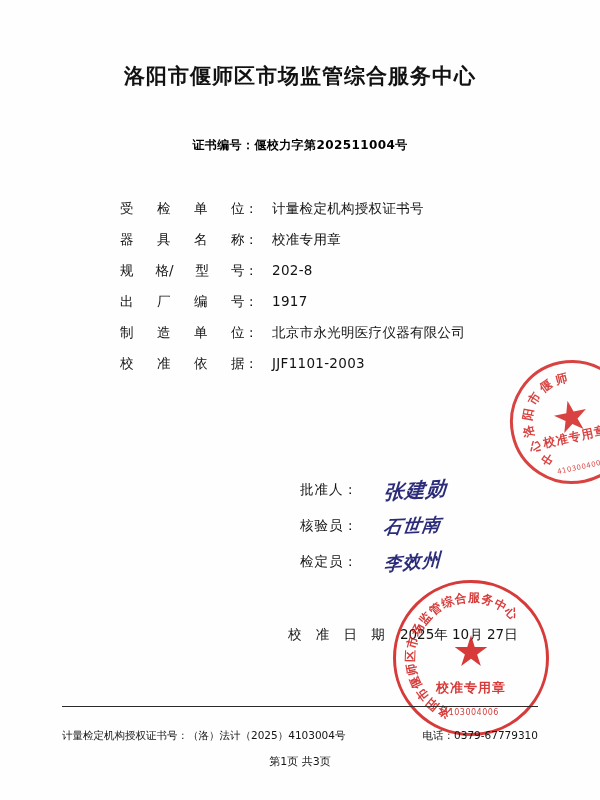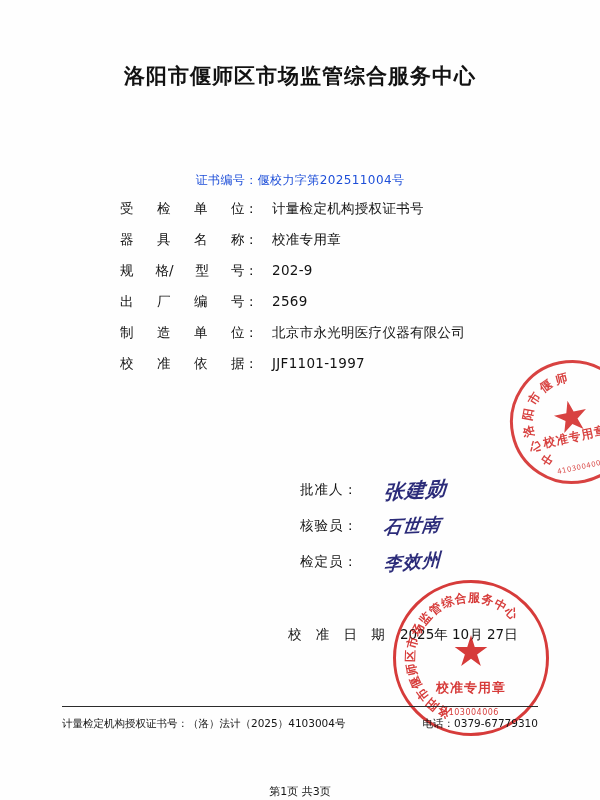--- a/index.html
+++ b/index.html
@@ -48,27 +48,27 @@
     text-align: center;
     font-family: "DejaVu Serif", "Liberation Serif", serif;
     font-size: 27px;
     font-weight: bold;
     letter-spacing: 14px;
     text-indent: 14px;
     color: #101010;
   }
   .cert-no {
     position: absolute;
-    top: 172px;
+    top: 137px;
     left: 0;
     width: 100%;
     text-align: center;
     font-size: 12px;
-    font-weight: normal;
-    color: #1d4ed8;
+    font-weight: bold;
+    color: #000000;
     letter-spacing: 0.4px;
   }
 
   
   .info-block {
     position: absolute;
     top: 200px;
     left: 120px;
     width: 400px;
   }
@@ -152,40 +152,39 @@
     white-space: nowrap;
   }
 
   
   .footer {
     position: absolute;
     left: 62px;
     right: 62px;
     top: 706px;
     border-top: 1px solid #2b2b2b;
-    padding-top: 8px;
+    padding-top: 20px;
     font-size: 10.5px;
     color: #131313;
   }
   .footer-row {
     display: flex;
     justify-content: space-between;
     line-height: 17px;
   }
   .footer-left { white-space: nowrap; }
   .footer-right { white-space: nowrap; text-align: right; }
   .page-num {
     position: absolute;
     top: 754px;
     left: 0;
     width: 100%;
     text-align: center;
     font-size: 11px;
     color: #161616;
-    margin-top: 30px;
   }
 
   
   .seal {
     position: absolute;
     border-radius: 50%;
     border: 3px solid #d01a18;
     color: #d01a18;
     opacity: .82;
     pointer-events: none;
@@ -293,48 +292,48 @@
         </div>
         <div class="info-value">校准专用章</div>
       </div>
       <div class="info-row">
         <div class="info-label">
           <span>规</span>
           <span>格/</span>
           <span>型</span>
           <span>号：</span>
         </div>
-        <div class="info-value">202-9</div>
+        <div class="info-value">202-8</div>
       </div>
       <div class="info-row">
         <div class="info-label">
           <span>出</span>
           <span>厂</span>
           <span>编</span>
           <span>号：</span>
         </div>
-        <div class="info-value">2569</div>
+        <div class="info-value">1917</div>
       </div>
       <div class="info-row">
         <div class="info-label">
           <span>制</span>
           <span>造</span>
           <span>单</span>
           <span>位：</span>
         </div>
         <div class="info-value">北京市永光明医疗仪器有限公司</div>
       </div>
       <div class="info-row">
         <div class="info-label">
           <span>校</span>
           <span>准</span>
           <span>依</span>
           <span>据：</span>
         </div>
-        <div class="info-value">JJF1101-1997</div>
+        <div class="info-value">JJF1101-2003</div>
       </div>
     </div>
 
     <div class="sig-block">
       <div class="sig-row">
         <div class="sig-label">批准人：</div>
         <div class="sig-name">张建勋</div>
       </div>
       <div class="sig-row">
         <div class="sig-label">核验员：</div>

